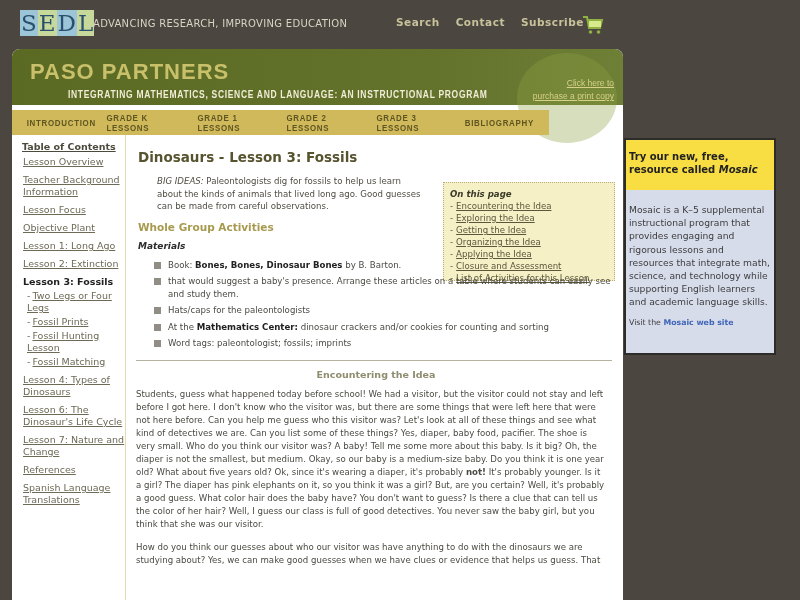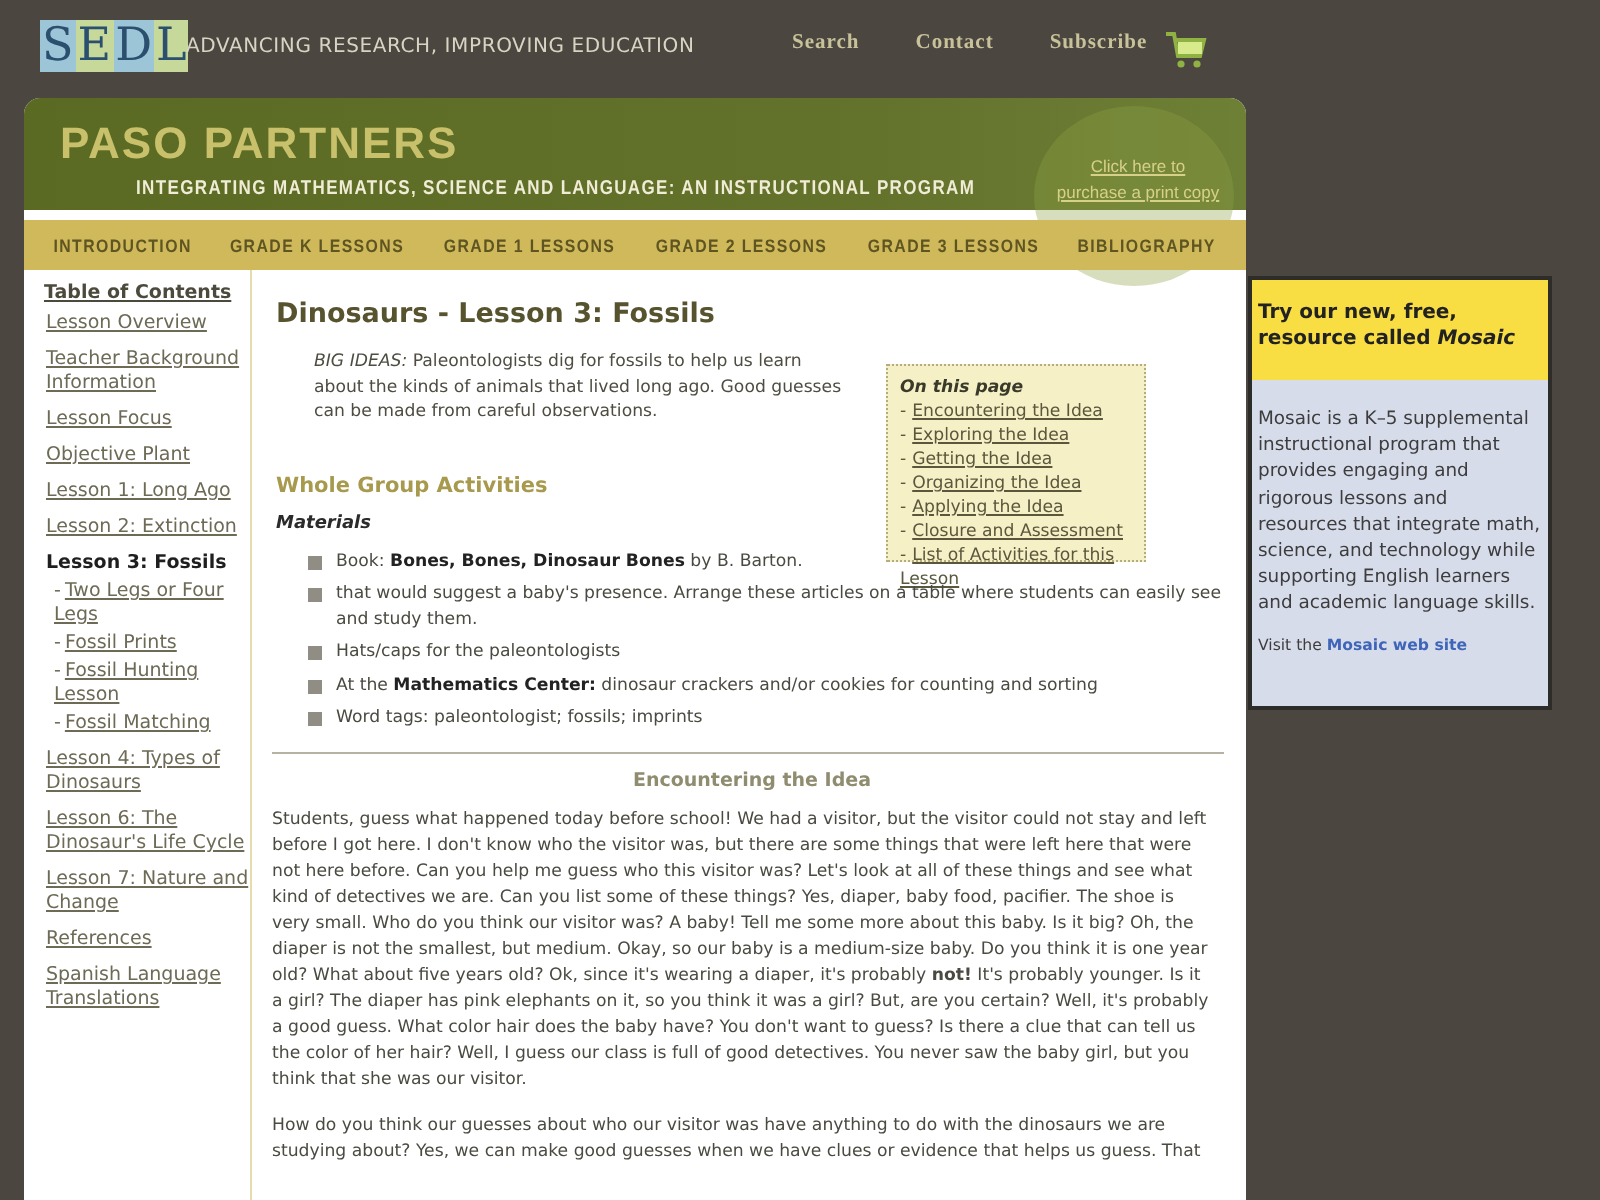--- a/index.html
+++ b/index.html
@@ -17,21 +17,21 @@
       font-size: 23px; line-height: 26px; color: #2b4f6e; padding: 0 1px;
     }
     .logo .l1 { background: #9cc5d8; }
     .logo .l2 { background: #c7d99a; }
     .logo .l3 { background: #9cc5d8; }
     .logo .l4 { background: #c7d99a; }
     .tagline {
       position: absolute; left: 93px; top: 18px; font-size: 10px; color: #d8d4c4;
       letter-spacing: 0.3px;
     }
-    .topnav { position: absolute; left: 396px; top: 16px; display: flex; gap: 28px; font-family: Liberation Serif, serif; }
+    .topnav { position: absolute; left: 396px; top: 16px; display: flex; gap: 16px; }
     .topnav a { color: #c8c29a; font-size: 10.5px; text-decoration: none; font-weight: bold; letter-spacing: 0.5px; }
     .cart { position: absolute; left: 582px; top: 14px; width: 22px; height: 22px; }
 
     
     .frame { position: absolute; left: 12px; top: 49px; width: 611px; height: 560px; background: #fff; border-radius: 8px 8px 0 0; overflow: hidden; }
     .banner {
       position: absolute; left: 0; top: 0; width: 611px; height: 56px;
       background: linear-gradient(90deg, #5b6a22 0%, #64732c 70%, #6e7f36 100%);
     }
     .banner-title {
@@ -41,25 +41,25 @@
     .banner-sub {
       position: absolute; left: 56px; top: 40px; font-family: "Liberation Sans", sans-serif;
       font-weight: bold; font-size: 10px; color: #f0ecd6; letter-spacing: 0.8px;
       transform: scaleX(0.85); transform-origin: left;
     }
     .banner-sun {
       position: absolute; left: 505px; top: 4px; width: 100px; height: 90px; border-radius: 50%;
       background: rgba(140, 160, 70, 0.35);
     }
     .buy-link {
-      position: absolute; left: 512px; top: 28px; width: 90px; text-align: center;
+      position: absolute; left: 512px; top: 28px; width: 90px; text-align: right;
       font-size: 8.5px; color: #d6d08a; line-height: 13px; font-family: "Liberation Sans", sans-serif;
     }
     .mainnav {
-      position: absolute; left: 0; top: 61px; width: 611px; height: 25px; background: #cfb95a;
+      position: absolute; left: 0; top: 61px; width: 537px; height: 25px; background: #cfb95a;
       display: flex; justify-content: space-between; align-items: center; padding: 0 10px;
     }
     .mainnav a {
       font-family: "Liberation Sans", sans-serif; font-weight: bold; font-size: 9px;
       letter-spacing: 0.8px; color: #5f5522; text-decoration: none; transform: scaleX(0.88);
     }
 
     
     .sidebar {
       position: absolute; left: 0; top: 86px; width: 114px; height: 480px;
@@ -70,24 +70,24 @@
     .toc .cur { color: #1f1f1f; font-weight: bold; text-decoration: none; margin-bottom: 2px; }
     .toc .sub { margin-left: 5px; margin-bottom: 2px; }
     .toc .sub::before { content: "- "; text-decoration: none; display: inline-block; padding-right: 2px; }
     .toc .sub.last { margin-bottom: 6px; }
 
     
     .content { position: absolute; left: 126px; top: 86px; width: 476px; padding-top: 14px; }
     .page-title { font-size: 13.5px; font-weight: bold; color: #56532e; margin-bottom: 10px; }
     .bigideas { margin-left: 19px; width: 270px; font-size: 8.6px; color: #4f4d42; line-height: 12.5px; }
     .bigideas em { font-style: italic; }
-    .section-head { font-size: 10.5px; font-weight: bold; color: #a79a4e; margin-top: 24px; margin-bottom: 8px; }
+    .section-head { font-size: 10.5px; font-weight: bold; color: #a79a4e; margin-top: 8px; margin-bottom: 8px; }
     .materials { font-size: 9px; font-weight: bold; font-style: italic; color: #2b2b2b; margin-bottom: 8px; }
     .onpage {
-      position: absolute; left: 305px; top: 47px; width: 130px; height: 99px; background: #f6f0c6;
+      position: absolute; left: 305px; top: 47px; width: 172px; height: 99px; background: #f6f0c6;
       border: 1px dotted #b5ad7f; padding: 5px 6px; font-size: 8.6px; line-height: 12px;
     }
     .onpage .op-title { font-style: italic; font-weight: bold; color: #3a3a2a; }
     .onpage a { display: block; color: #5b573d; text-decoration: underline; }
     .onpage a::before { content: "- "; display: inline-block; padding-right: 3px; text-decoration: none; }
     ul.mat { list-style: none; margin-left: 16px; }
     ul.mat li { position: relative; padding-left: 14px; font-size: 8.6px; color: #4b4a42; line-height: 12.5px; margin-bottom: 4px; }
     ul.mat li::before { content: ""; position: absolute; left: 0; top: 3px; width: 7px; height: 7px; background: #8f8d84; }
     ul.mat li b { color: #222; }
     ul.mat li .baby { display: block; width: 290px; }

